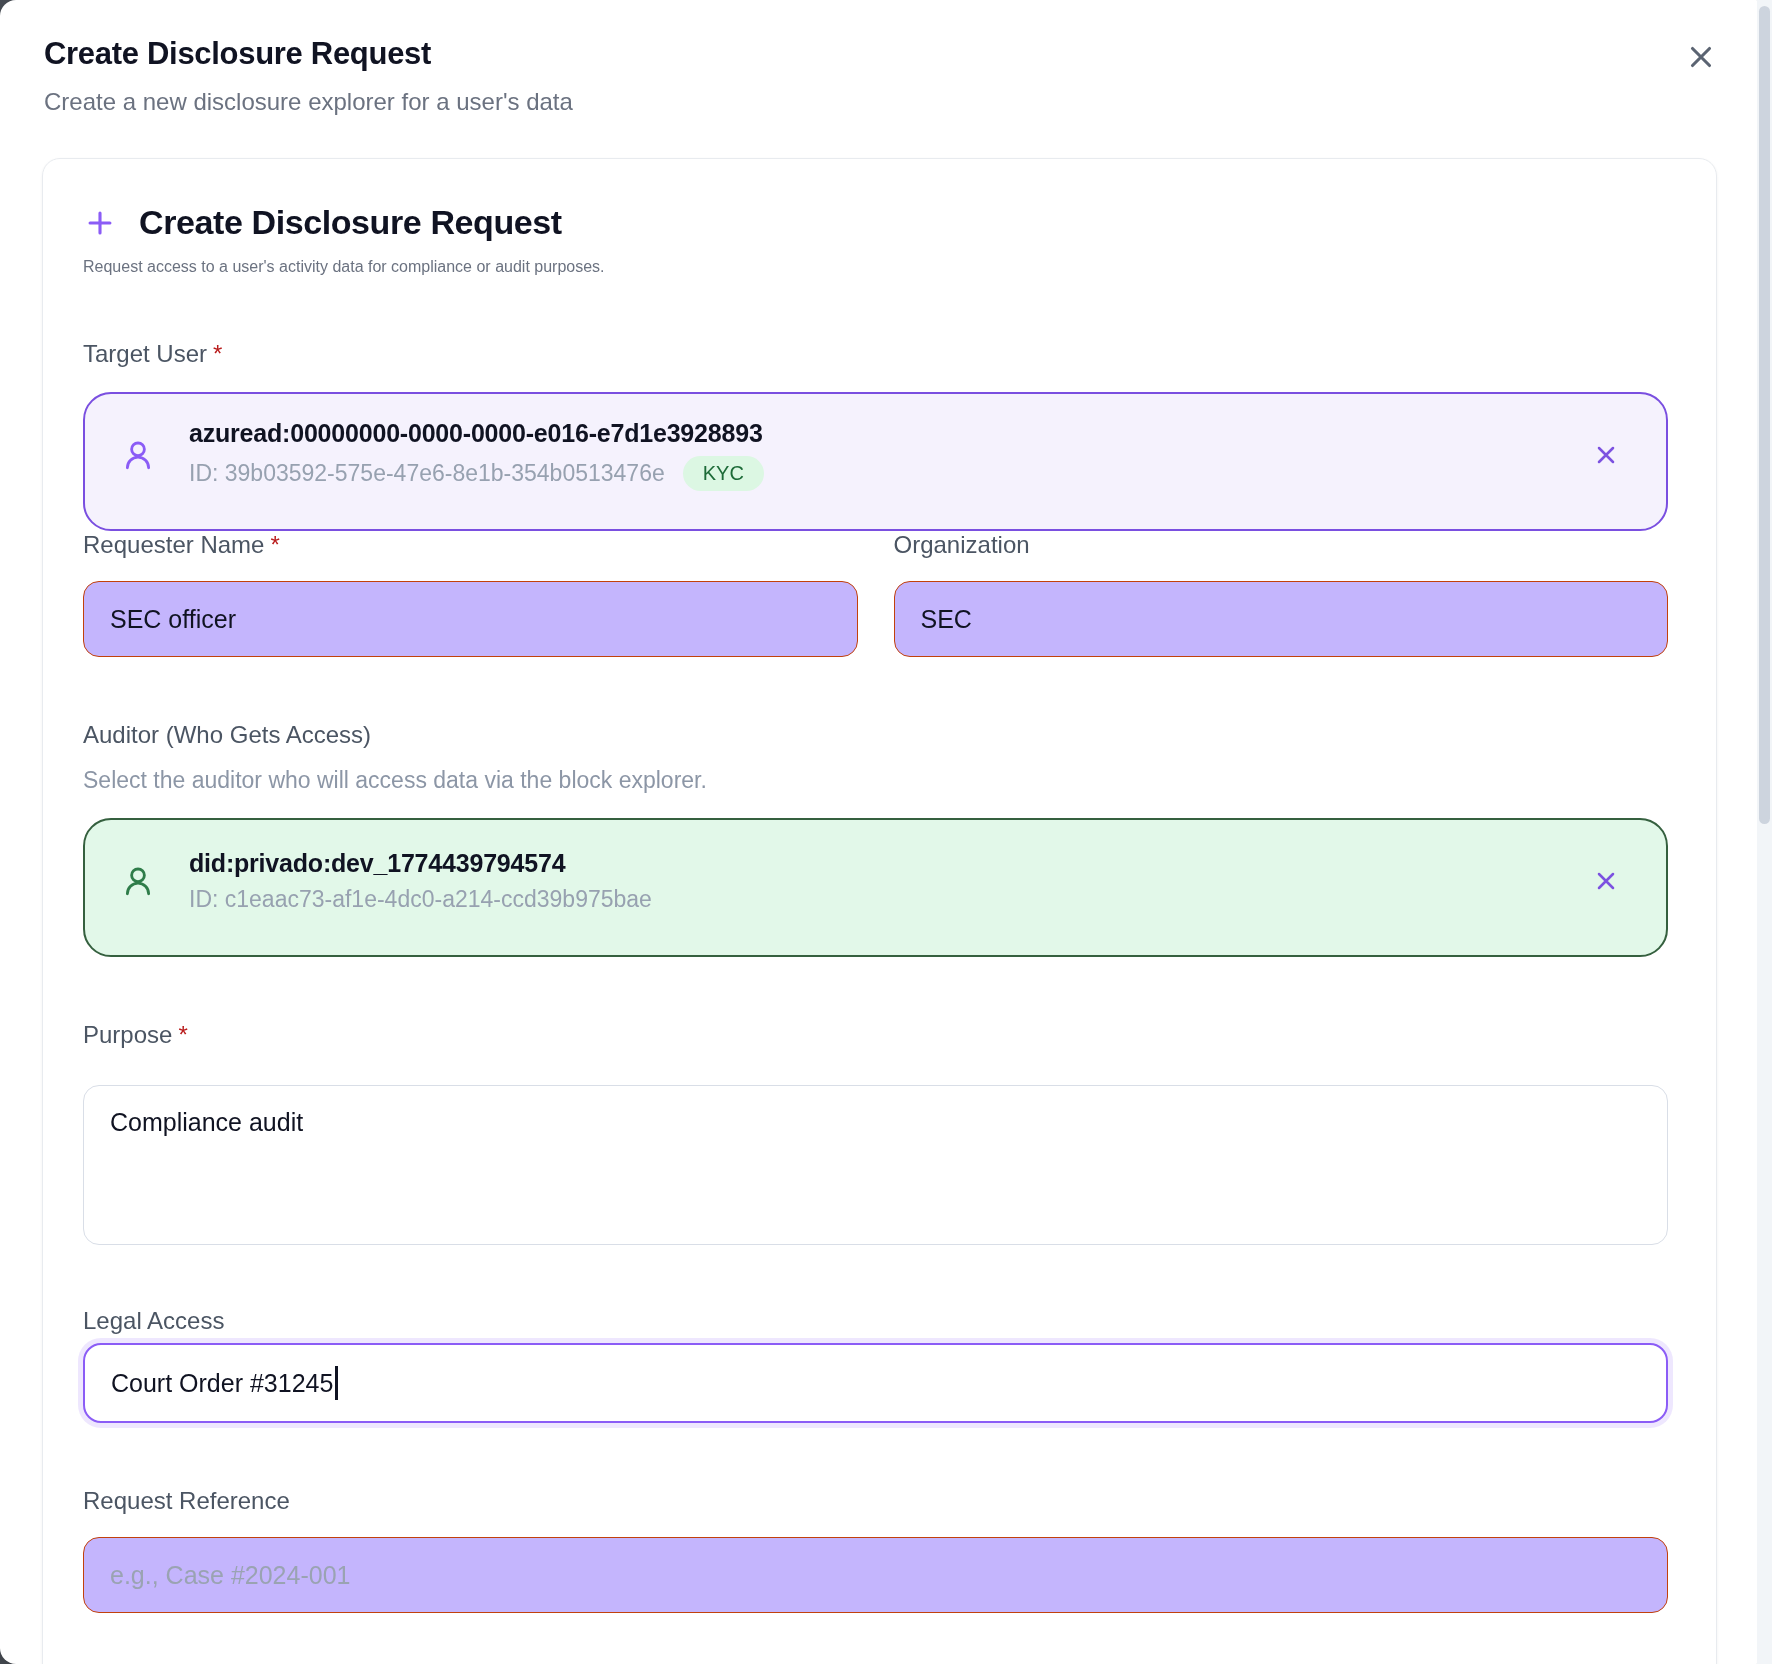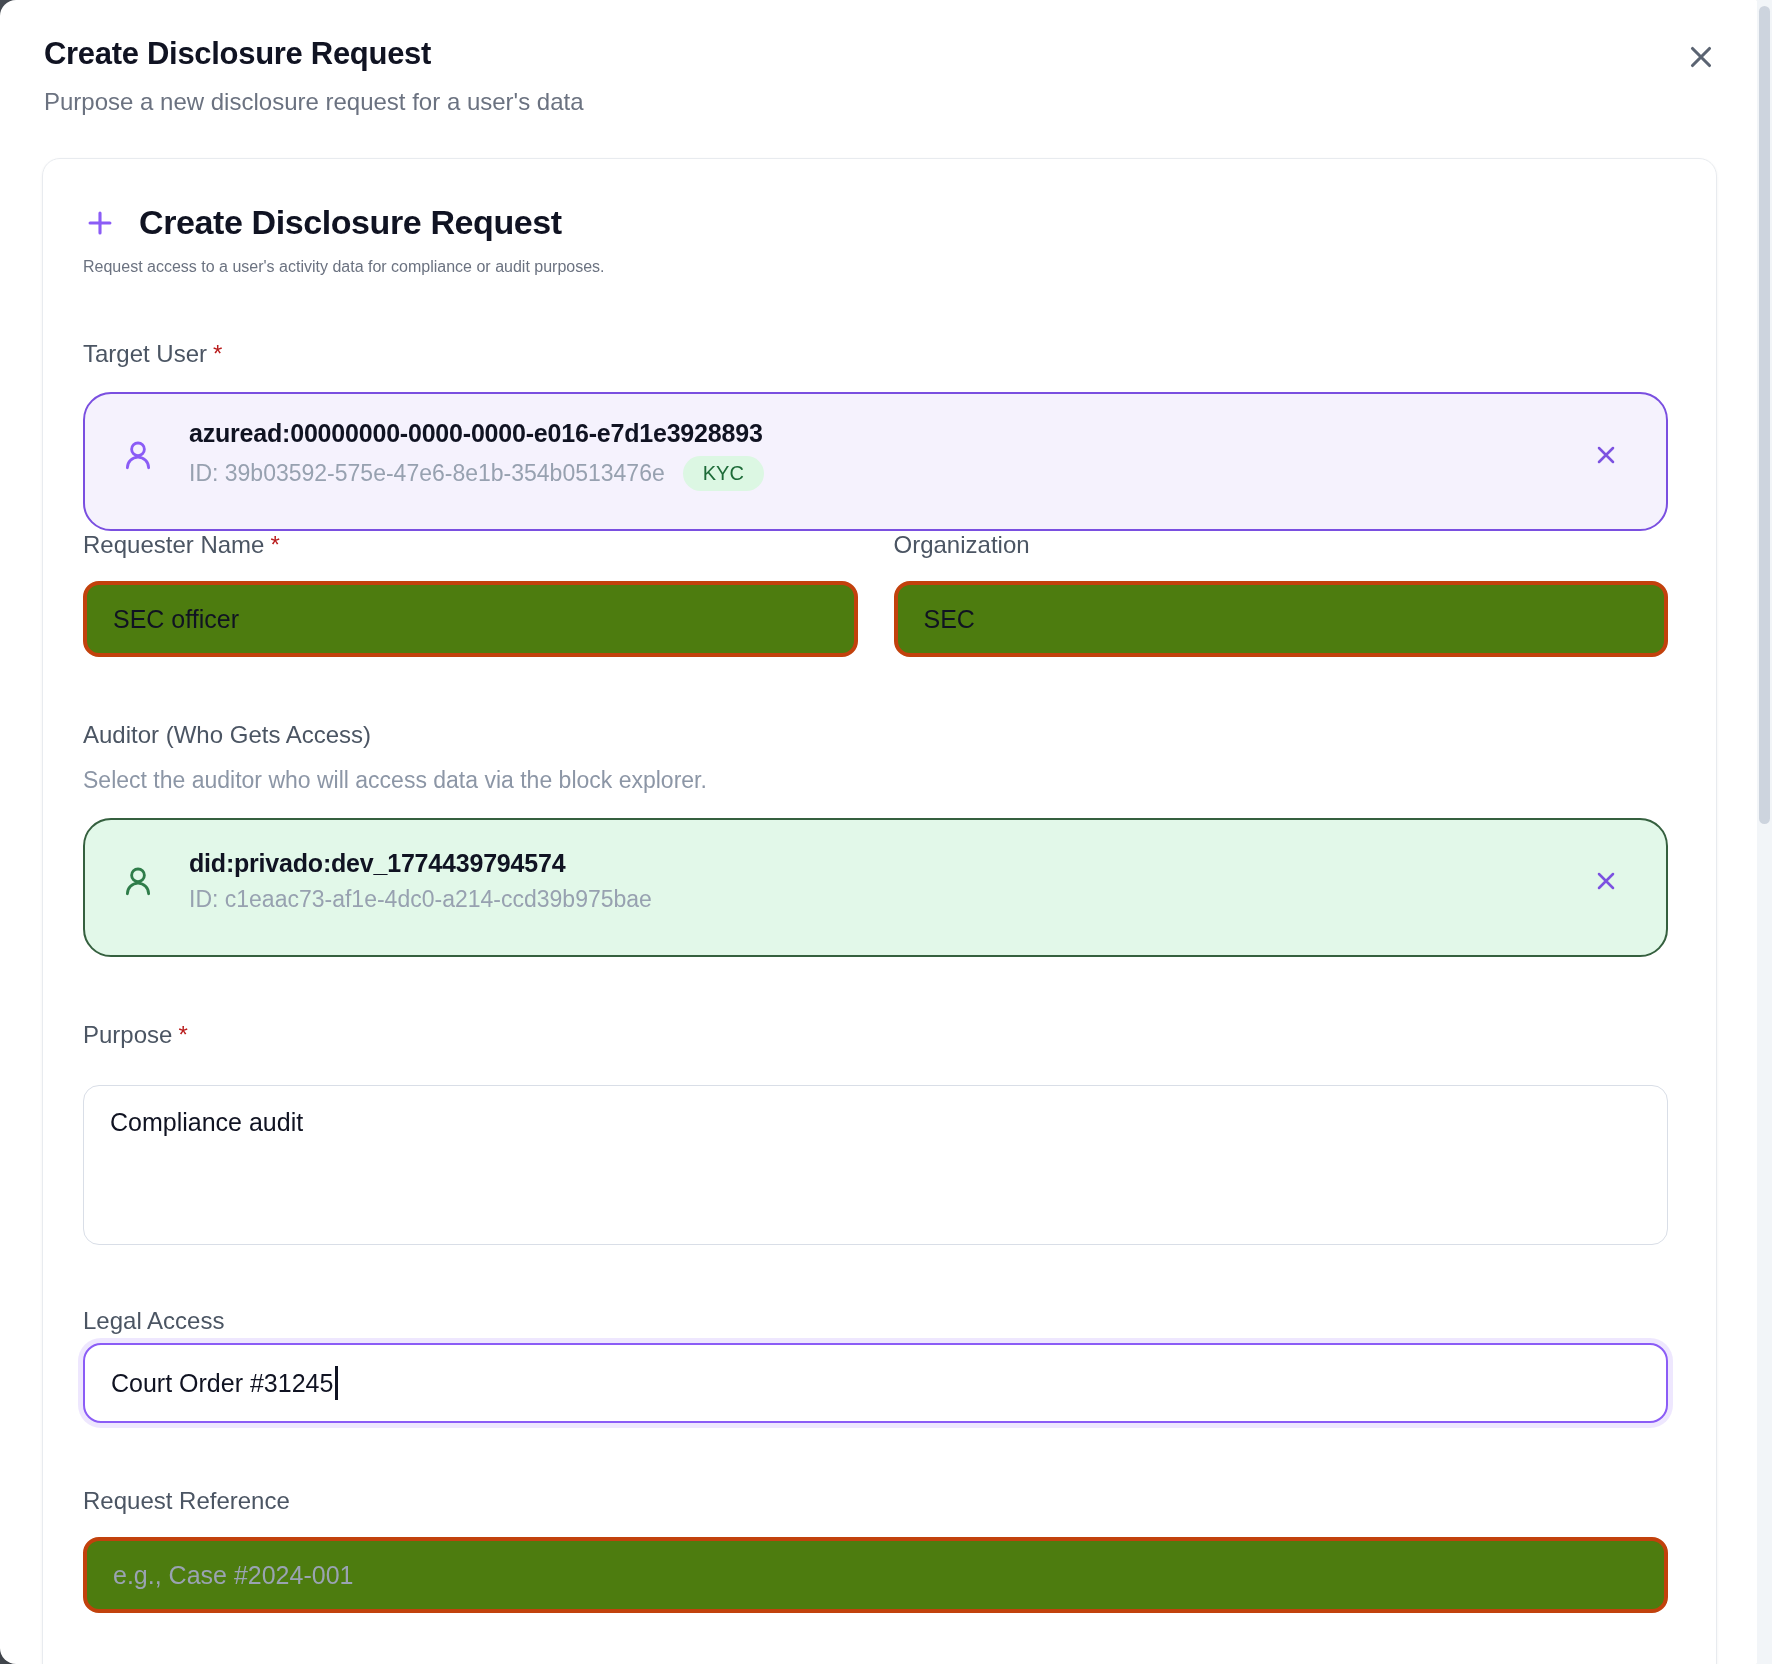--- a/index.html
+++ b/index.html
@@ -75,24 +75,24 @@
   .chip-remove {
     margin-left: auto; width: 28px; height: 28px;
     border: none; background: transparent; color: #7c52e0;
     cursor: pointer; padding: 0; flex: 0 0 auto;
   }
   .chip-remove svg { width: 100%; height: 100%; }
   
   .two-col { display: grid; grid-template-columns: 1fr 1fr; column-gap: 36px; }
   .text-input {
     margin-top: 22px; width: 100%; height: 76px;
-    border: 4px solid #c2410c; border-radius: 16px;
+    border: 1px solid #c2410c; border-radius: 16px;
     padding: 0 26px; font-size: 25px; color: #101322;
     font-family: "Liberation Sans", "DejaVu Sans", sans-serif;
-    background: #4d7c0f; outline: none; display: block;
+    background: #c4b5fd; outline: none; display: block;
   }
   .text-input::placeholder { color: #9aa3b2; }
   .textarea-input {
     margin-top: 36px; width: 100%; height: 160px;
     border: 1px solid #d9dee7; border-radius: 16px;
     padding: 22px 26px; font-size: 25px; color: #101322;
     font-family: "Liberation Sans", "DejaVu Sans", sans-serif;
     resize: none; outline: none; display: block;
   }
   .input-focused {
@@ -115,21 +115,21 @@
     background: #cdd4de; border-radius: 8px;
   }
 </style>
 </head>
 <body>
 
 <div class="modal">
 
   <div class="modal-header">
     <div class="modal-title">Create Disclosure Request</div>
-    <div class="modal-subtitle">Purpose a new disclosure request for a user's data</div>
+    <div class="modal-subtitle">Create a new disclosure explorer for a user's data</div>
   </div>
 
   <button class="close-btn" aria-label="close">
     <svg viewBox="0 0 24 24" fill="none" stroke="currentColor" stroke-width="2.2" stroke-linecap="round">
       <path d="M18 6 6 18M6 6l12 12"></path>
     </svg>
   </button>
 
   <div class="card">
 

